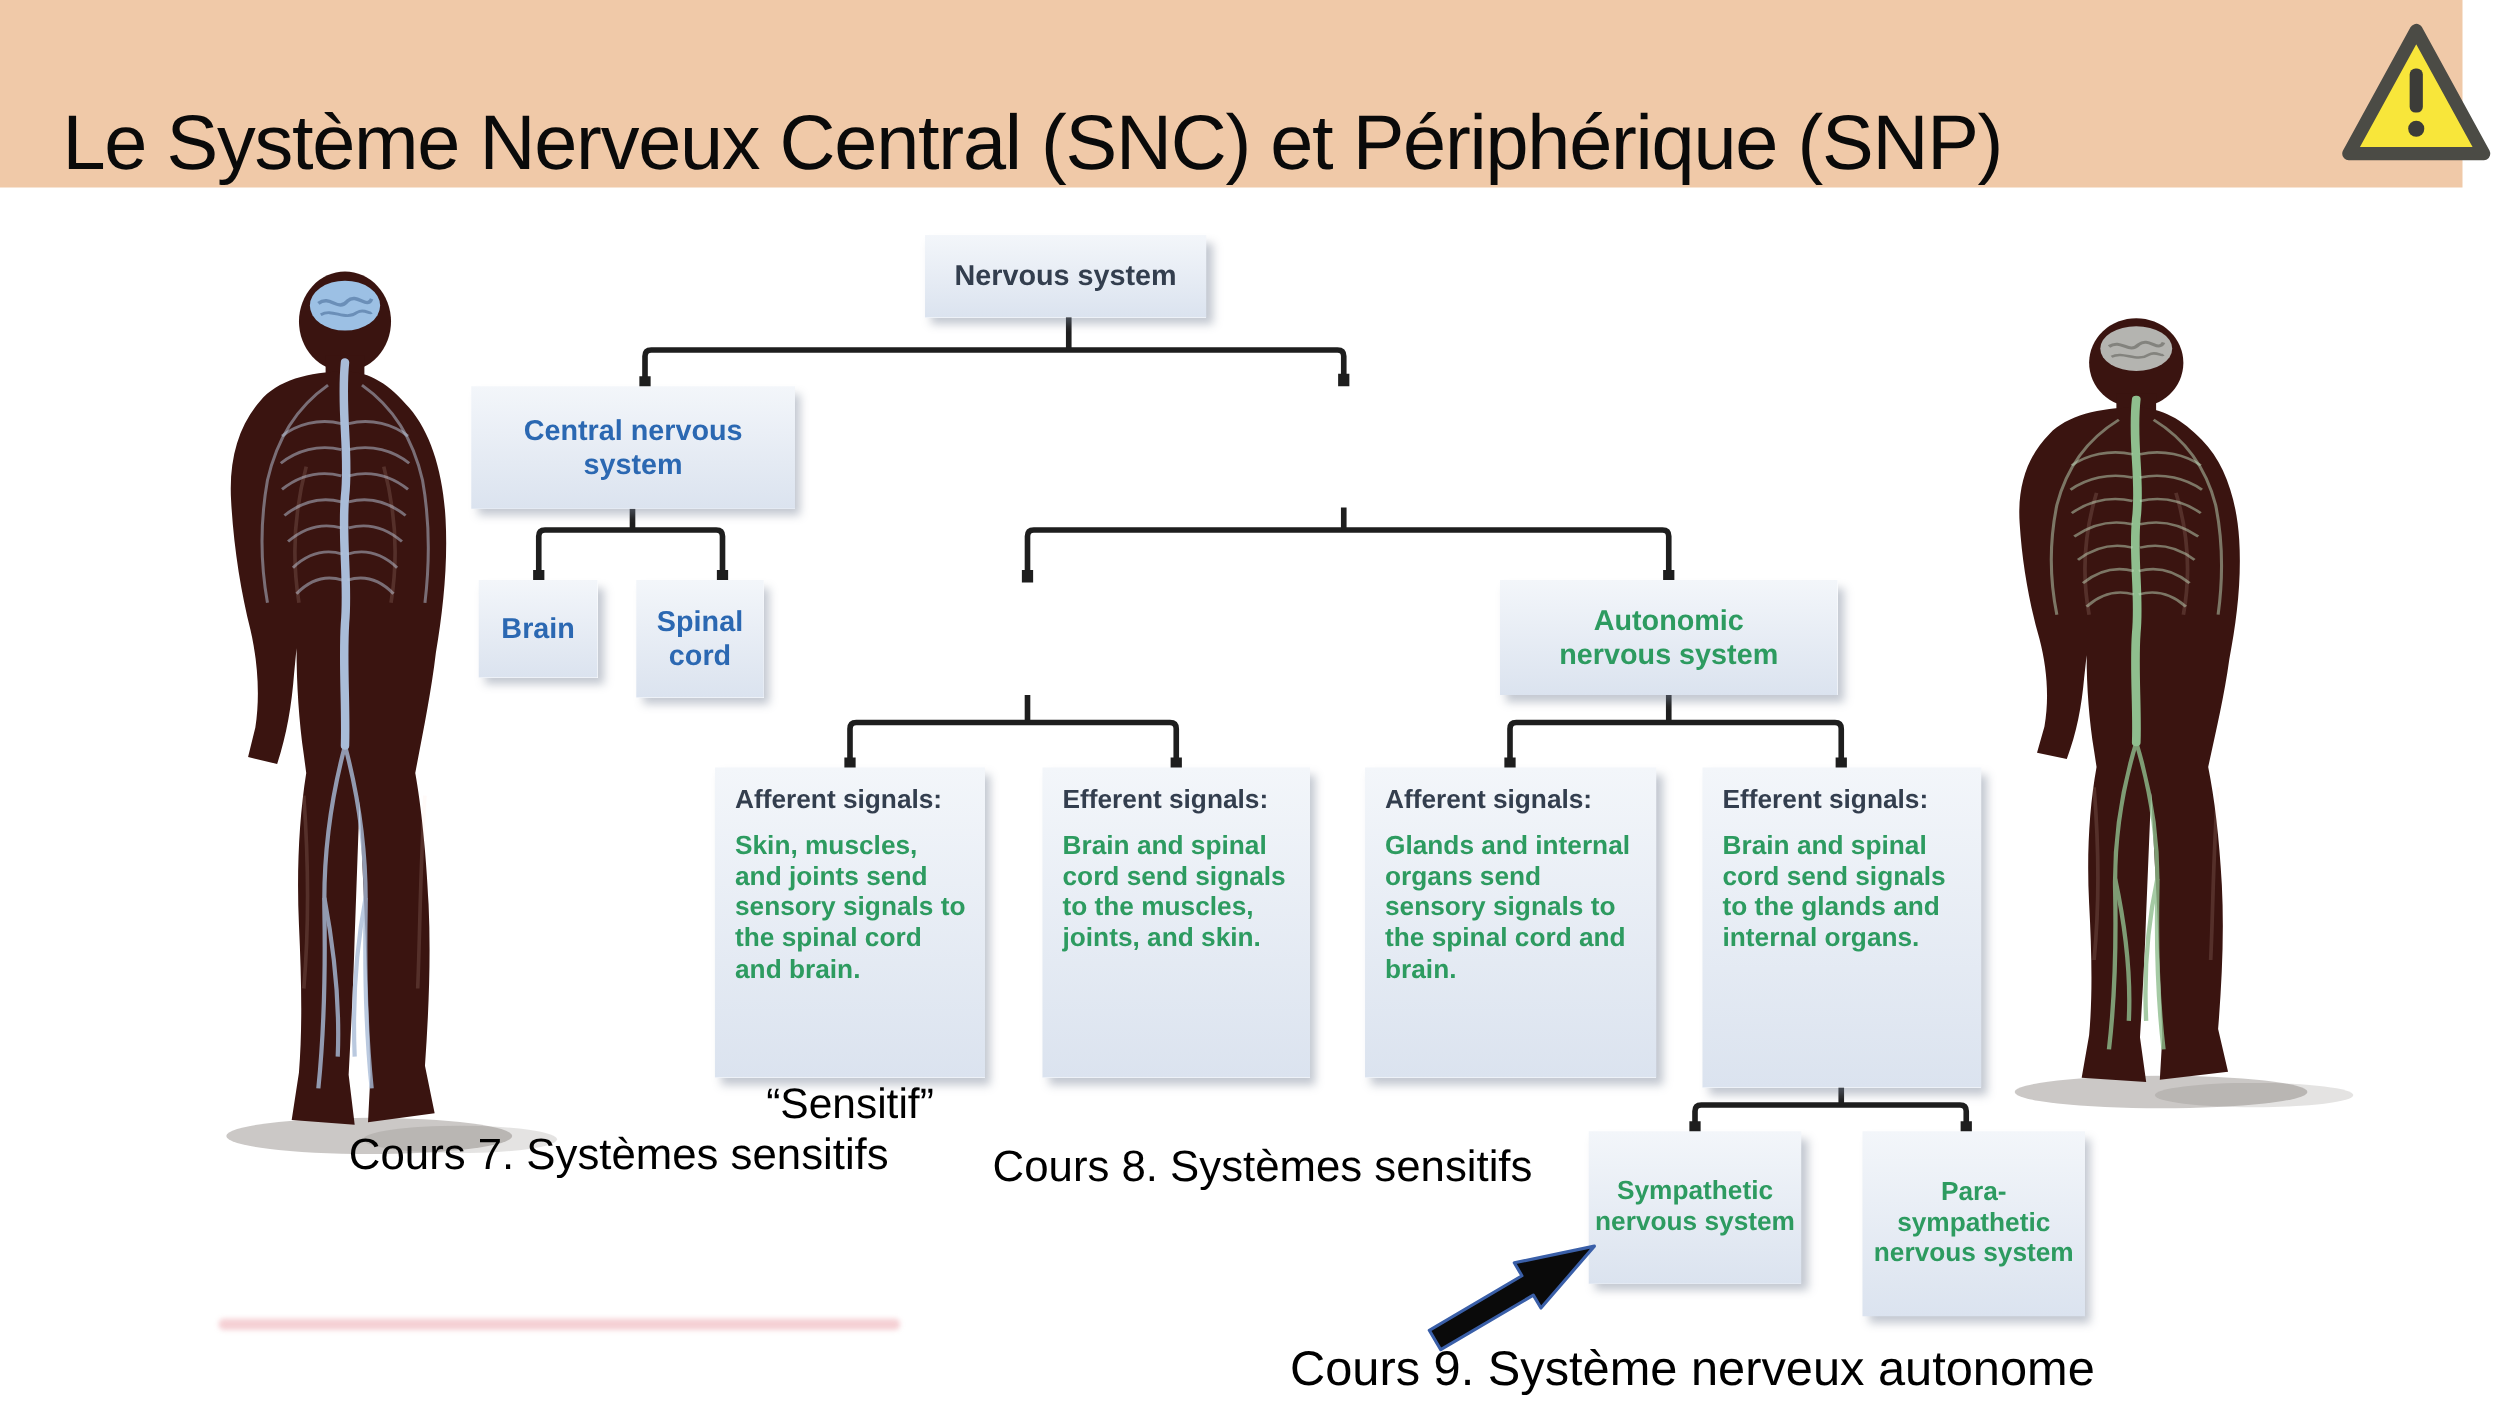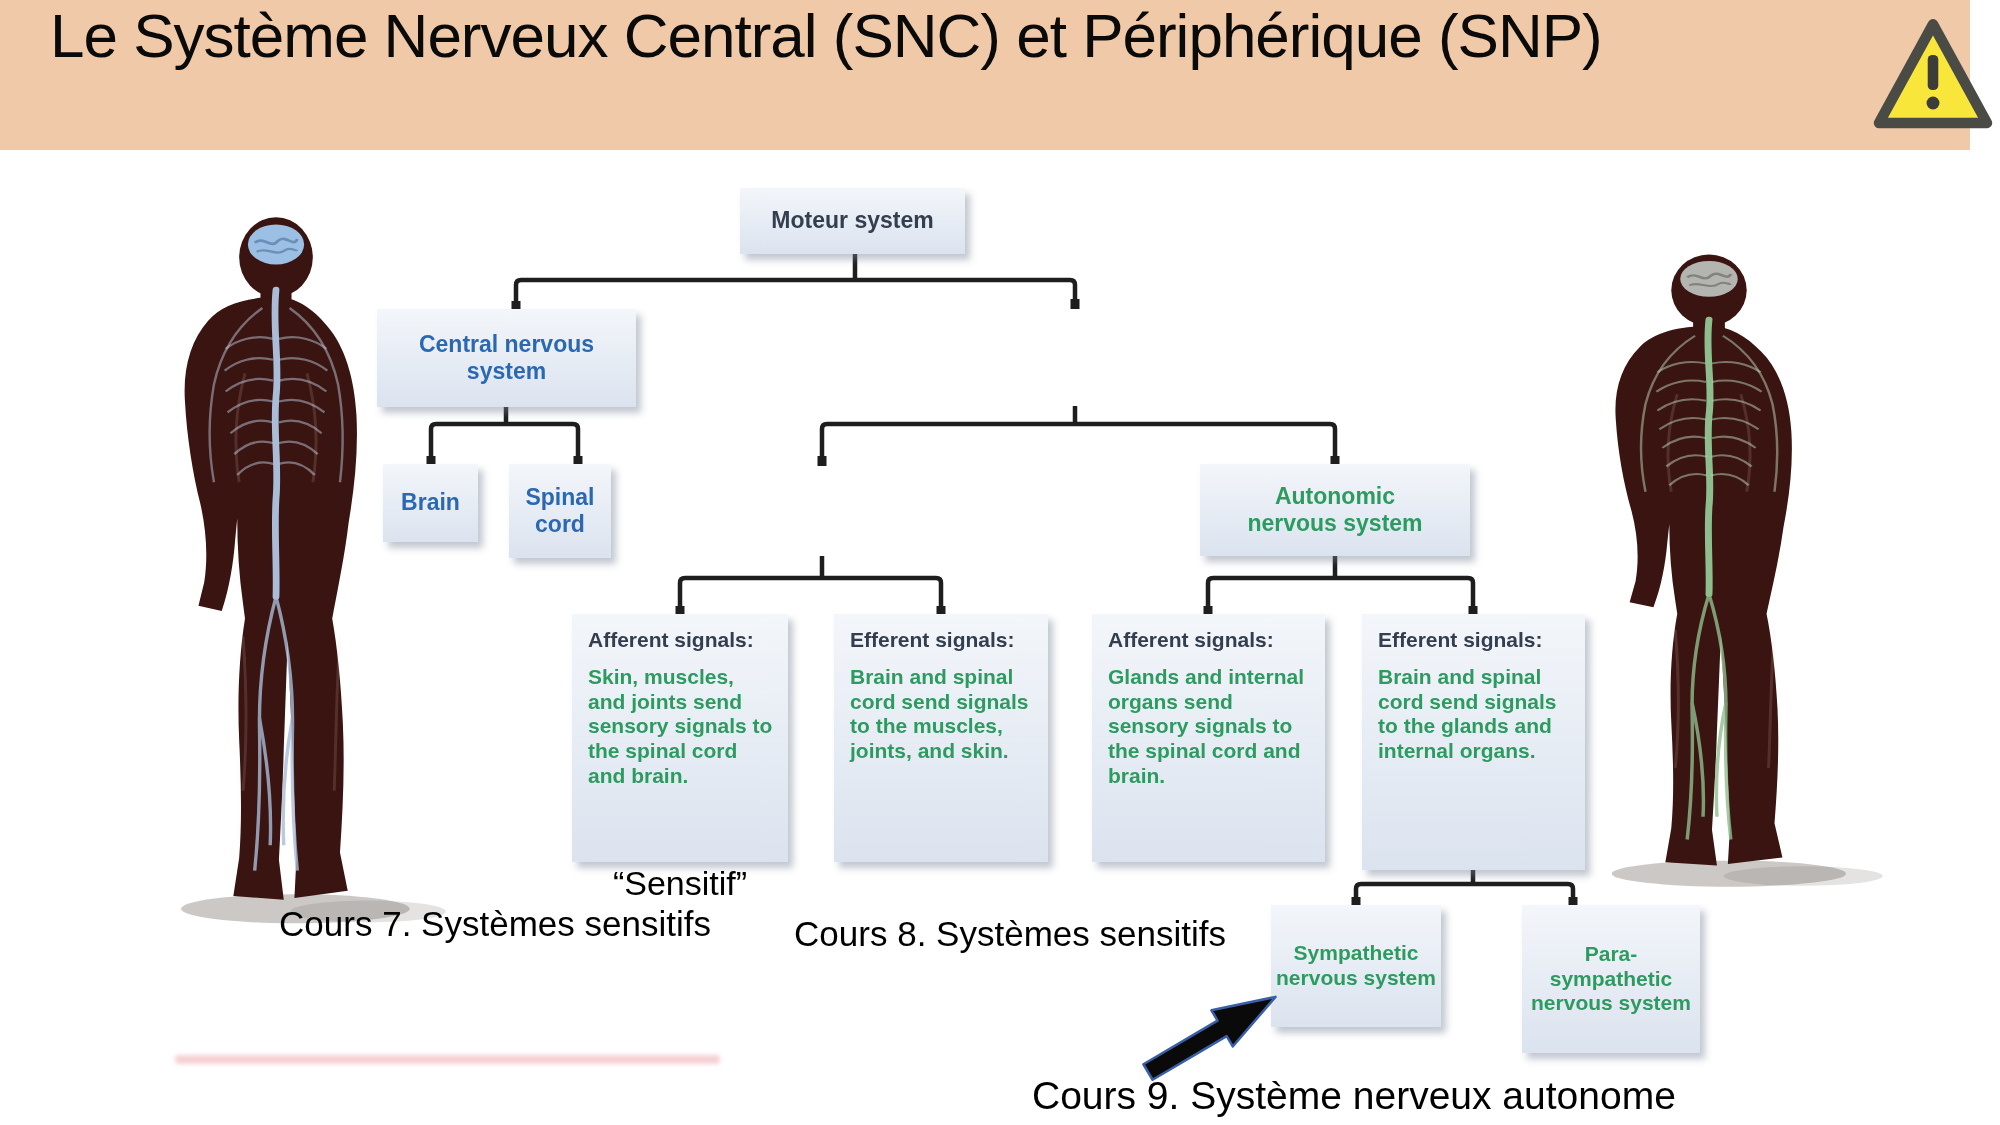--- a/index.html
+++ b/index.html
@@ -5,21 +5,21 @@
   html,body{margin:0;padding:0;background:#fff;}
   .stage{
     position:relative;width:2000px;height:1125px;overflow:hidden;background:#fff;
     font-family:"Liberation Sans",sans-serif;
   }
   svg{overflow:visible;}
   
   .title-bar{
     position:absolute;left:0;top:0;width:1970px;height:150px;
     background:var(--header-bg,#f0c9a8);
-    display:flex;align-items:flex-start;
+    display:flex;align-items:flex-end;
   }
   .title-bar h1{
     margin:0 0 0 50px;font-size:62px;font-weight:400;color:#0a0a0a;
     letter-spacing:-1px;white-space:nowrap;
   }
   .warning{position:absolute;left:1872px;top:14px;width:122px;height:124px;}
   
   .node{
     position:absolute;display:flex;align-items:center;justify-content:center;
     text-align:center;font-weight:bold;font-size:23px;line-height:1.18;
@@ -136,21 +136,21 @@
     <path class="conn" d="M506 407 V424 M431 464 V429 Q431 424 436 424 H573 Q578 424 578 429 V464"></path>
     <path class="conn" d="M1075 406 V424 M822 464 V429 Q822 424 827 424 H1330 Q1335 424 1335 429 V464"></path>
     <path class="conn" d="M822 556 V578 M680 614 V583 Q680 578 685 578 H936 Q941 578 941 583 V614"></path>
     <path class="conn" d="M1335 556 V578 M1208 614 V583 Q1208 578 1213 578 H1468 Q1473 578 1473 583 V614"></path>
     <path class="conn" d="M1473 870 V884 M1356 905 V889 Q1356 884 1361 884 H1568 Q1573 884 1573 889 V905"></path>
     <path class="nub" d="M516 301 V311 M1075 299 V309 M431 456 V466 M578 456 V466 M822 456 V466 M1335 456 V466
                          M680 606 V616 M941 606 V616 M1208 606 V616 M1473 606 V616 M1356 897 V907 M1573 897 V907"></path>
   </svg>
 
   <div class="node t-dark" style="left:740px;top:188px;width:225px;height:66px">
-    <span>Moteur system</span>
+    <span>Nervous system</span>
   </div>
   <div class="node t-blue" style="left:377px;top:309px;width:259px;height:98px">
     <span>Central nervous system</span>
   </div>
   <div class="node t-blue" style="left:383px;top:464px;width:95px;height:78px">
     <span>Brain</span>
   </div>
   <div class="node t-blue" style="left:509px;top:464px;width:102px;height:94px">
     <span>Spinal cord</span>
   </div>
@@ -171,21 +171,21 @@
     <div class="sig-body">Glands and internal organs send sensory signals to the spinal cord and brain.</div>
   </div>
   <div class="signal" style="left:1362px;top:614px;width:223px;height:256px">
     <div class="sig-head">Efferent signals:</div>
     <div class="sig-body">Brain and spinal cord send signals to the glands and internal organs.</div>
   </div>
 
   <div class="node t-green" style="left:1271px;top:905px;width:170px;height:122px;font-size:21px">
     <span>Sympathetic nervous system</span>
   </div>
-  <div class="node t-green" style="left:1522px;top:905px;width:178px;height:148px;font-size:21px;padding:0 6px;box-sizing:border-box">
+  <div class="node t-green" style="left:1490px;top:905px;width:178px;height:148px;font-size:21px;padding:0 6px;box-sizing:border-box">
     <span>Para-sympathetic nervous system</span>
   </div>
 
   <div class="ann ann-center" style="left:560px;top:864px;width:240px;font-size:34px">“Sensitif”</div>
   <div class="ann ann-center" style="left:245px;top:904px;width:500px;font-size:35px">Cours 7. Systèmes sensitifs</div>
   <div class="ann ann-center" style="left:760px;top:914px;width:500px;font-size:35px">Cours 8. Systèmes sensitifs</div>
   <div class="ann" style="left:1032px;top:1074px;font-size:39px">Cours 9. Système nerveux autonome</div>
 
   <div class="streak"></div>
 

